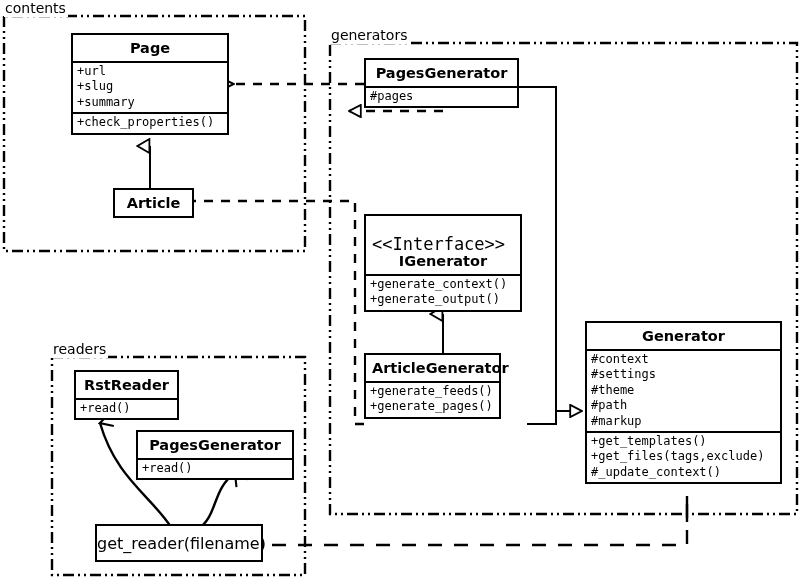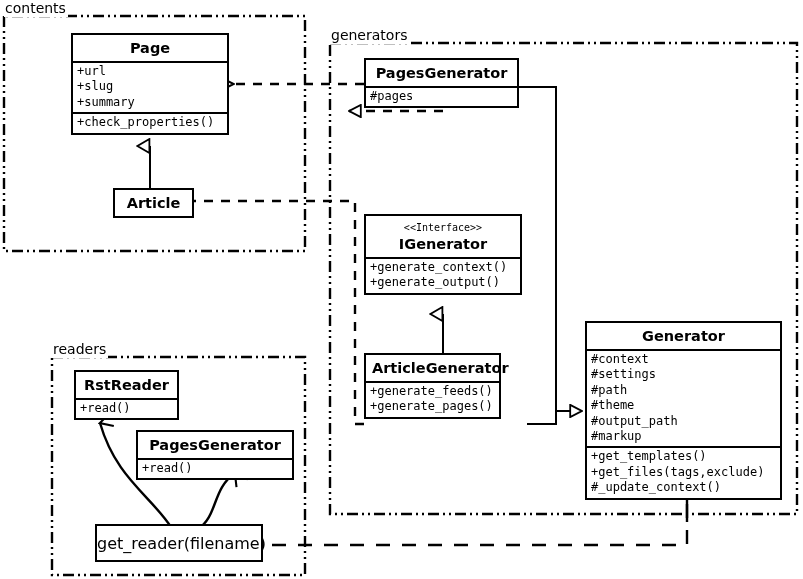--- a/index.html
+++ b/index.html
@@ -21,24 +21,24 @@
   .uml .name{
     font-weight:bold;
     text-align:center;
     font-size:14.5px;
     line-height:16px;
     padding:5px 6px 5px 6px;
     font-family:"DejaVu Sans", sans-serif;
     border-radius:13px;
   }
   .uml .stereo{
-    text-align:center;
-    font-size:10px;
+    text-align:left;
+    font-size:17px;
     line-height:15px;
-    padding:4px 6px 0 6px;
+    padding:21px 6px 0 6px;
     font-family:"DejaVu Sans Mono", monospace;
   }
   .uml .sep{border-top:2px solid #000;}
   .uml .compart{
     padding:1px 3px 2px 3px;
     font-family:"DejaVu Sans Mono", monospace;
     font-size:12px;
     line-height:15.4px;
     white-space:nowrap;
   }
@@ -150,23 +150,22 @@
       <div>+generate_feeds()</div>
       <div>+generate_pages()</div>
     </div>
   </div>
 
   <div class="uml" style="left:585px;top:321px;width:197px;">
     <div class="name">Generator</div>
     <div class="compart sep">
       <div>#context</div>
       <div>#settings</div>
+      <div>#theme</div>
       <div>#path</div>
-      <div>#theme</div>
-      <div>#output_path</div>
       <div>#markup</div>
     </div>
     <div class="compart sep">
       <div>+get_templates()</div>
       <div>+get_files(tags,exclude)</div>
       <div>#_update_context()</div>
     </div>
   </div>
 
   <div class="uml" style="left:74px;top:370px;width:105px;">

